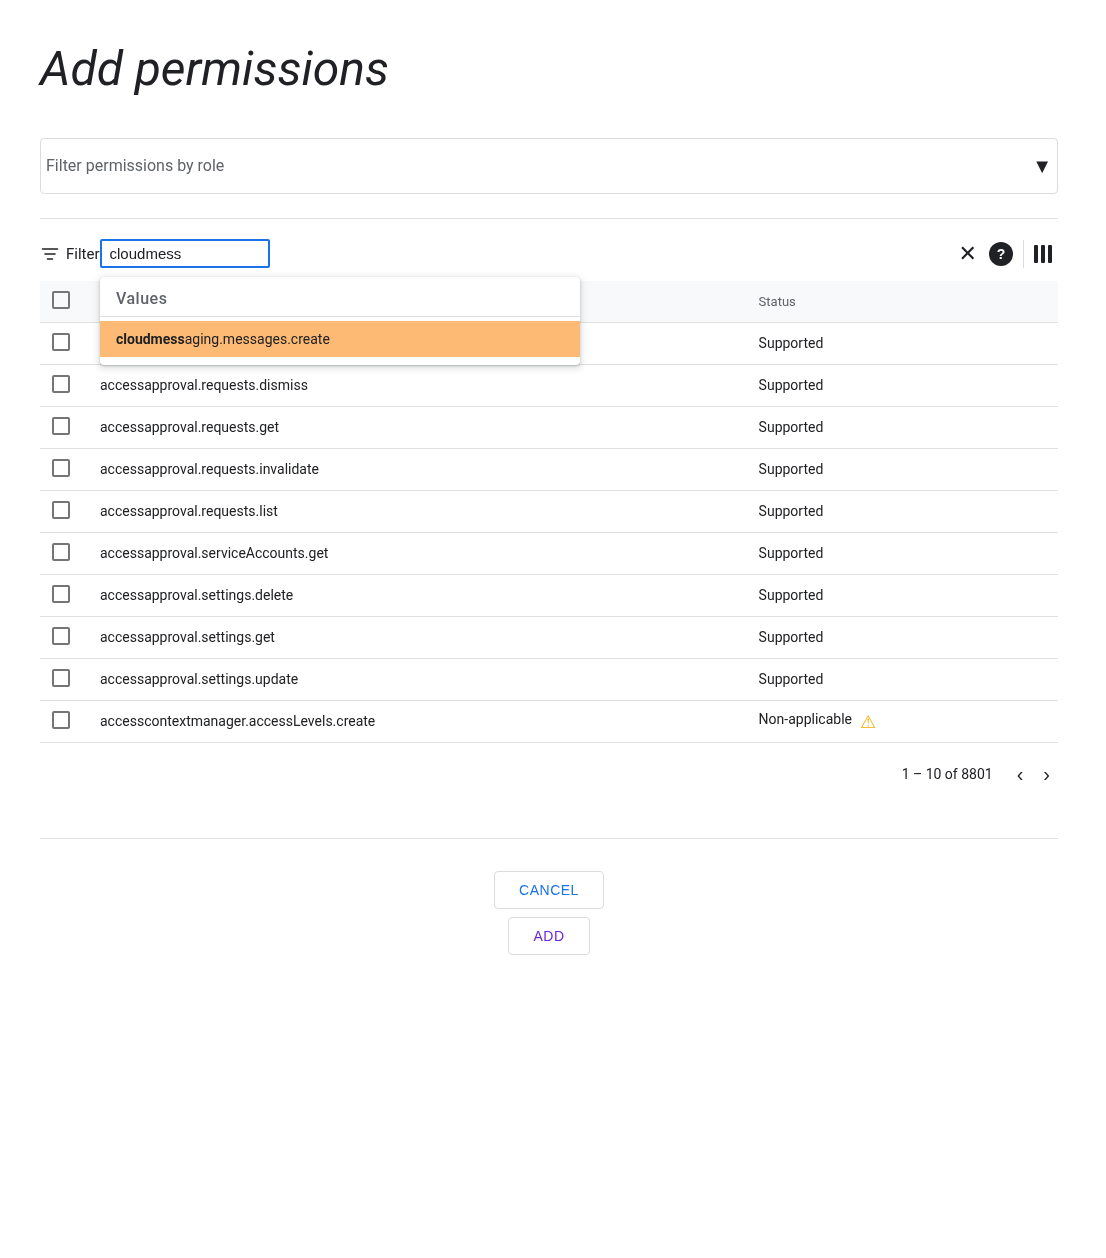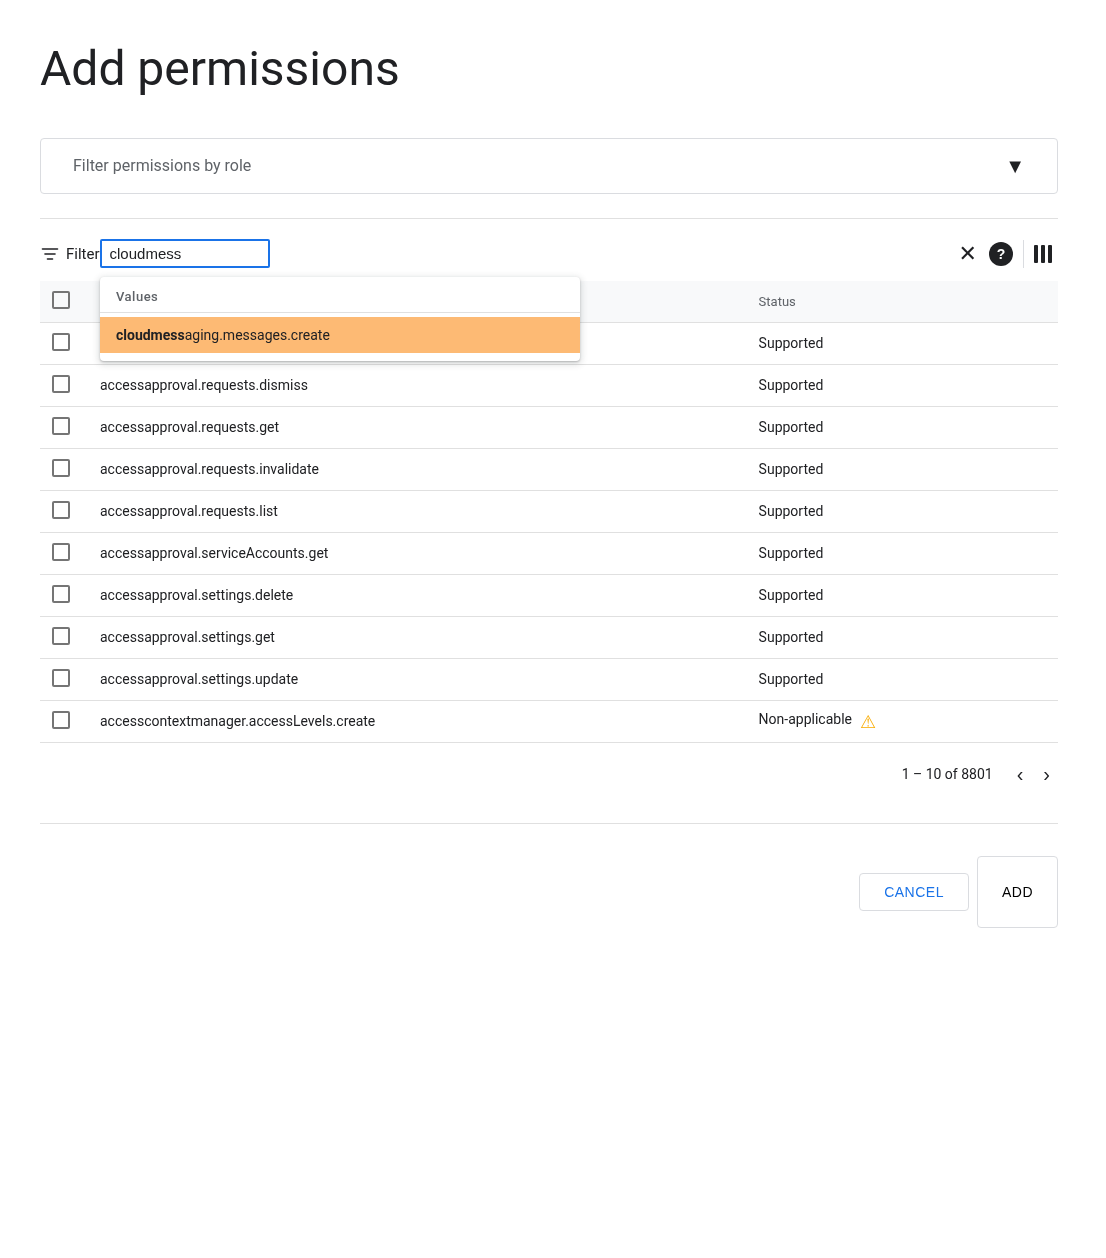--- a/index.html
+++ b/index.html
@@ -11,26 +11,27 @@
       min-height: 1258px;
       padding: 40px 48px 40px 40px;
     }
 
     .page-title {
       font-size: 48px;
       font-weight: 400;
       color: #202124;
       margin-bottom: 40px;
       line-height: 1.2;
+      font-style: italic;
     }
 
     .filter-role-container {
       border: 1px solid #dadce0;
       border-radius: 4px;
-      padding: 0 32px;
+      padding: 0 5px;
       height: 56px;
       display: flex;
       align-items: center;
       justify-content: space-between;
       margin-bottom: 24px;
       cursor: pointer;
       width: 100%;
     }
 
     .filter-role-placeholder {
@@ -108,21 +109,21 @@
       left: 60px;
       background: #fff;
       border-radius: 4px;
       box-shadow: 0 2px 6px 2px rgba(60,64,67,.15), 0 1px 2px 0 rgba(60,64,67,.3);
       z-index: 100;
       width: 480px;
       padding: 8px 0;
     }
 
     .autocomplete-header {
-      font-size: 13px;
+      font-size: 16px;
       color: #5f6368;
       padding: 4px 16px 8px;
       font-weight: 500;
       letter-spacing: 0.5px;
     }
 
     .autocomplete-divider {
       border: none;
       border-top: 1px solid #e0e0e0;
       margin-bottom: 4px;
@@ -241,43 +242,44 @@
     }
 
     
     .bottom-actions {
       display: flex;
       justify-content: flex-end;
       align-items: center;
       padding-top: 32px;
       gap: 8px;
       border-top: 1px solid #e0e0e0;
-      margin-top: 17px;
+      margin-top: 32px;
+      flex-direction: column;
     }
 
     .btn-cancel {
       background: #fff;
       border: 1px solid #dadce0;
       border-radius: 4px;
       padding: 10px 24px;
       font-size: 14px;
       font-weight: 500;
       color: #1a73e8;
       cursor: pointer;
       letter-spacing: 0.5px;
     }
 
     .btn-add {
       background: #fff;
       border: 1px solid #dadce0;
       border-radius: 4px;
-      padding: 27px 24px;
+      padding: 10px 24px;
       font-size: 14px;
       font-weight: 500;
-      color: #000000;
+      color: #6d28d9;
       cursor: default;
       letter-spacing: 0.5px;
     }
     .lines-icon-horiz {
       display: flex;
       flex-direction: row;
       gap: 3px;
     }
     .lines-icon-horiz span {
       display: block;

